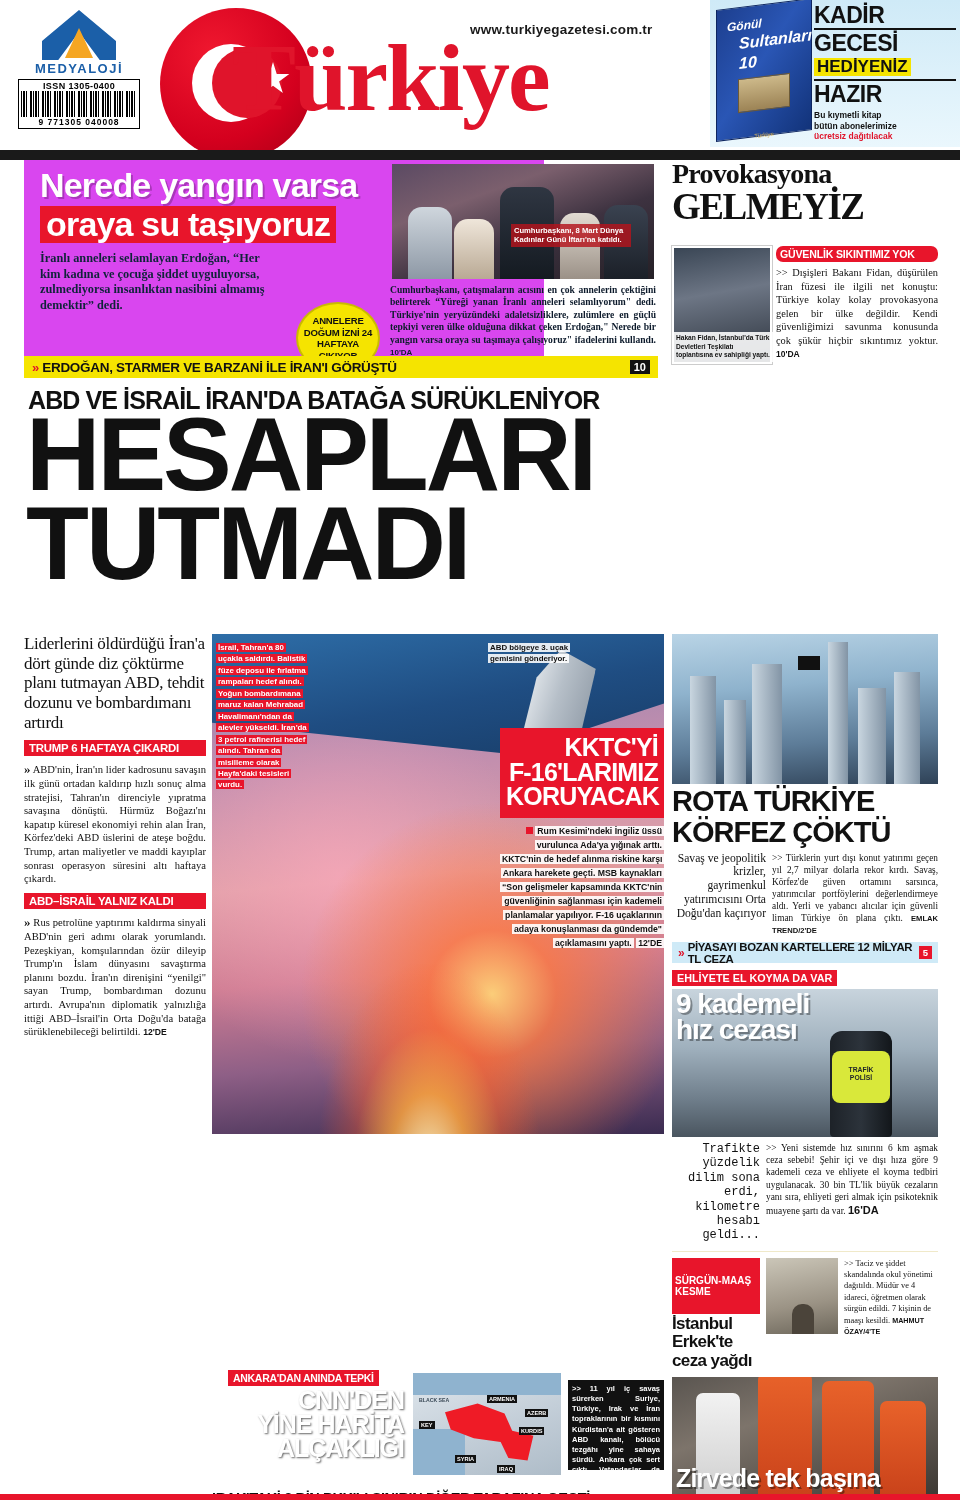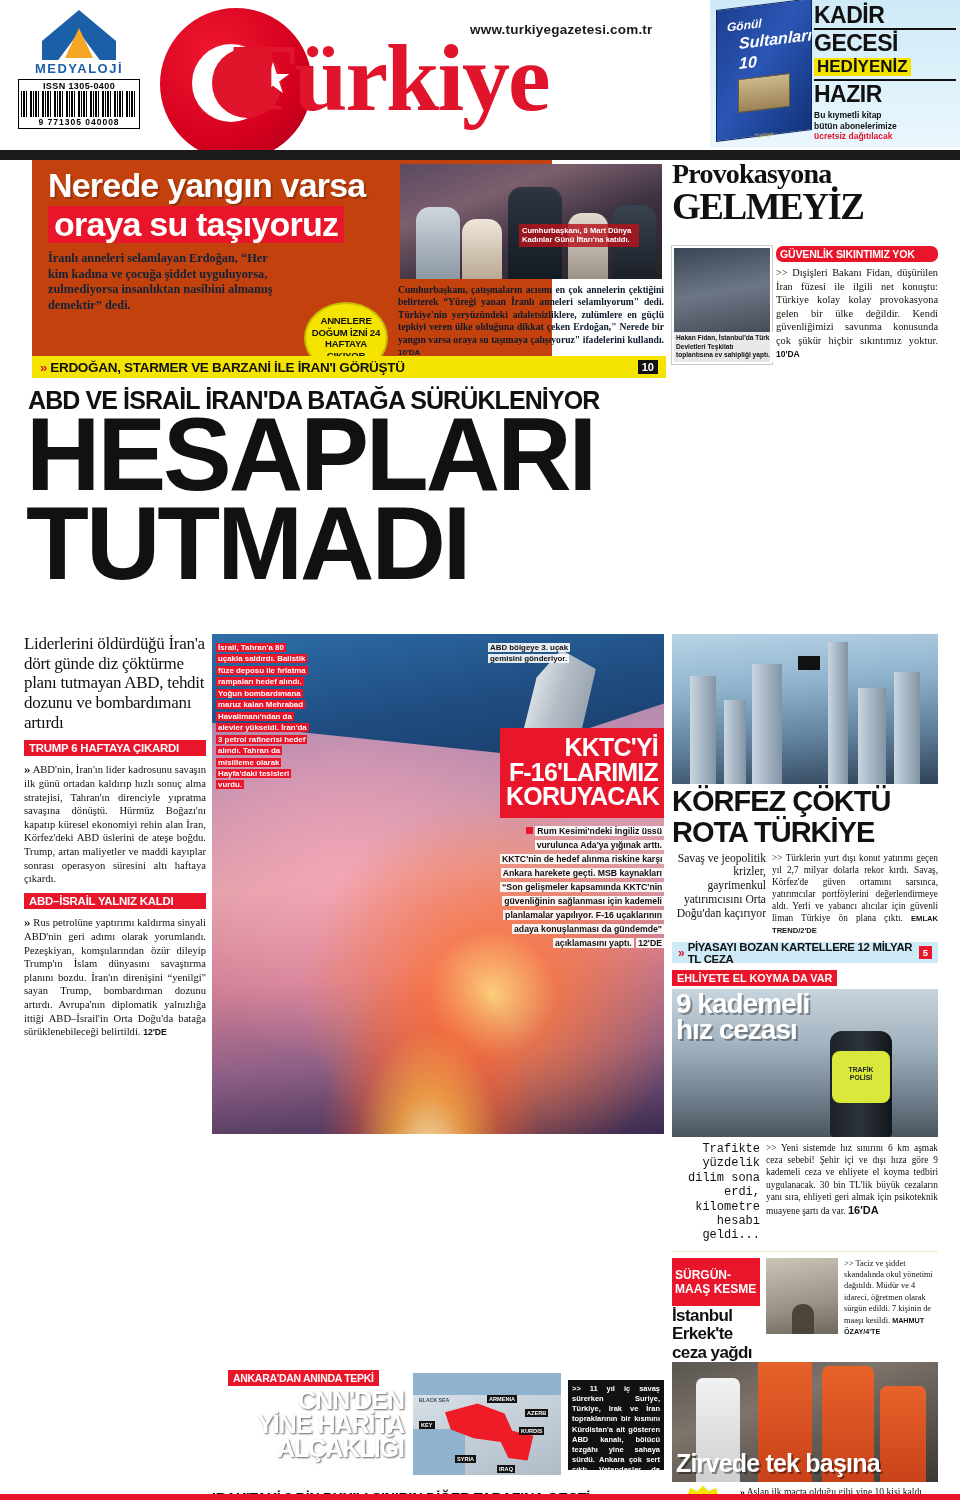--- a/index.html
+++ b/index.html
@@ -84,22 +84,21 @@
   .promo-l4 { font-size:23px; font-weight:bold; color:#111; letter-spacing:-.5px; line-height:1; border-top:2px solid #111; margin-top:3px; padding-top:2px;}
   .promo-sub { font-size:8.5px; color:#111; line-height:1.25; margin-top:4px; font-weight:bold;}
   .promo-sub .red { color:#e0142b; }
 
   .mast-rule { position:absolute; left:0; bottom:0; width:960px; height:10px; background:#1a1a1a; }
 
   
   .band { position:relative; width:960px; height:228px; }
   .erdogan-box {
     position:absolute; left:24px; top:0; width:520px; height:218px;
-    background:#c2410c;
-    margin-left:8px;
+    background:#d946ef;
   }
   .eb-h1 {
     margin:8px 0 0 16px; font-size:34px; font-weight:bold; color:#fff;
     letter-spacing:-.8px; text-shadow:2px 2px 0 rgba(0,0,0,.22);
     width:340px; line-height:1;
   }
   .eb-h2 {
     margin:4px 0 0 16px; background:#e8152b; display:inline-block;
     font-size:34px; font-weight:bold; color:#fff; letter-spacing:-.8px;
     padding:1px 6px; line-height:1.03;
@@ -317,32 +316,32 @@
   .hiz-badge { position:absolute; right:48px; bottom:56px; font-size:6.8px; font-weight:bold; color:#1d2228; text-align:center; width:58px; line-height:1.1;}
   .hiz-cols { display:flex; gap:6px; margin-top:5px;}
   .hiz-c1 { width:88px; font-family:Liberation Mono, monospace; font-size:12px; line-height:1.2; text-align:right; color:#111;}
   .hiz-c2 { flex:1; font-family:"Liberation Serif",serif; font-size:9.4px; line-height:1.3; text-align:justify; color:#111;}
   .hiz-c2 .pg { font-family:"Liberation Sans",sans-serif; font-size:11px; font-weight:bold;}
 
   .sep { height:1px; background:#f0e9c9; margin:8px 0 6px; }
 
   .ist-row { display:flex; gap:6px; }
   .ist-left { width:88px; }
-  .ist-tag { background:#e8152b; color:#fff; font-size:12px; font-weight:bold; padding:10px 3px; display:inline-block;}
+  .ist-tag { background:#e8152b; color:#fff; font-size:10px; font-weight:bold; padding:17px 3px; display:inline-block;}
   .ist-head { font-size:17px; font-weight:bold; color:#111; line-height:.98; letter-spacing:-.6px; margin-top:2px;}
   .ist-photo {
     width:72px; height:76px; background:linear-gradient(170deg,#cbc6b8,#9b9385 60%,#6d675b);
     position:relative; overflow:hidden;
   }
   .ist-photo .door { position:absolute; left:26px; bottom:0; width:22px; height:30px; background:#4b443a; border-radius:10px 10px 0 0;}
   .ist-body { flex:1; font-family:"Liberation Serif",serif; font-size:8.4px; line-height:1.35; color:#111;}
   .ist-body .pg { font-family:"Liberation Sans",sans-serif; font-size:7.2px; font-weight:bold;}
 
   .gs-photo {
-    margin-top:0; width:266px; height:120px; position:relative; overflow:hidden;
+    margin-top:7px; width:266px; height:120px; position:relative; overflow:hidden;
     background:linear-gradient(160deg,#5a5550 0%,#7d746b 35%,#3c3833 100%);
   }
   .gs-player { position:absolute; bottom:0; background:linear-gradient(#e8622a,#c9421a); border-radius:7px 7px 0 0;}
   .gs-head {
     position:absolute; left:4px; bottom:4px; font-size:25px; font-weight:bold; color:#fff;
     letter-spacing:-.8px; text-shadow:2px 2px 0 rgba(0,0,0,.4);
   }
   .gs-row { display:flex; gap:6px; margin-top:4px; align-items:flex-start;}
   .gs-score {
     width:62px; height:56px; background:#f5e400;
@@ -535,22 +534,22 @@
 
       <div class="korfez-photo">
         <div class="tower" style="left:18px;top:42px;width:26px;height:108px;"></div>
         <div class="tower" style="left:52px;top:66px;width:22px;height:84px;"></div>
         <div class="tower" style="left:80px;top:30px;width:30px;height:120px;"></div>
         <div class="tower" style="left:156px;top:8px;width:20px;height:142px;"></div>
         <div class="tower" style="left:186px;top:54px;width:28px;height:96px;"></div>
         <div class="tower" style="left:222px;top:38px;width:26px;height:112px;"></div>
         <div class="flag"></div>
       </div>
+      <div class="korfez-h">ROTA TÜRKİYE</div>
       <div class="korfez-h">KÖRFEZ ÇÖKTÜ</div>
-      <div class="korfez-h">ROTA TÜRKİYE</div>
       <div class="korfez-cols">
         <div class="korfez-c1">Savaş ve jeopolitik krizler, gayrimenkul yatırımcısını Orta Doğu'dan kaçırıyor</div>
         <div class="korfez-c2">
           <span>&gt;&gt; Türklerin yurt dışı konut yatırımı geçen yıl 2,7 milyar dolarla rekor kırdı. Savaş, Körfez'de güven ortamını sarsınca, yatırımcılar portföylerini değerlendirmeye aldı. Yerli ve yabancı alıcılar için güvenli liman Türkiye ön plana çıktı.</span>
           <span class="pg">EMLAK TREND/2'DE</span>
         </div>
       </div>
 
       <div class="blue-strip">
         <span class="arr">»</span>

